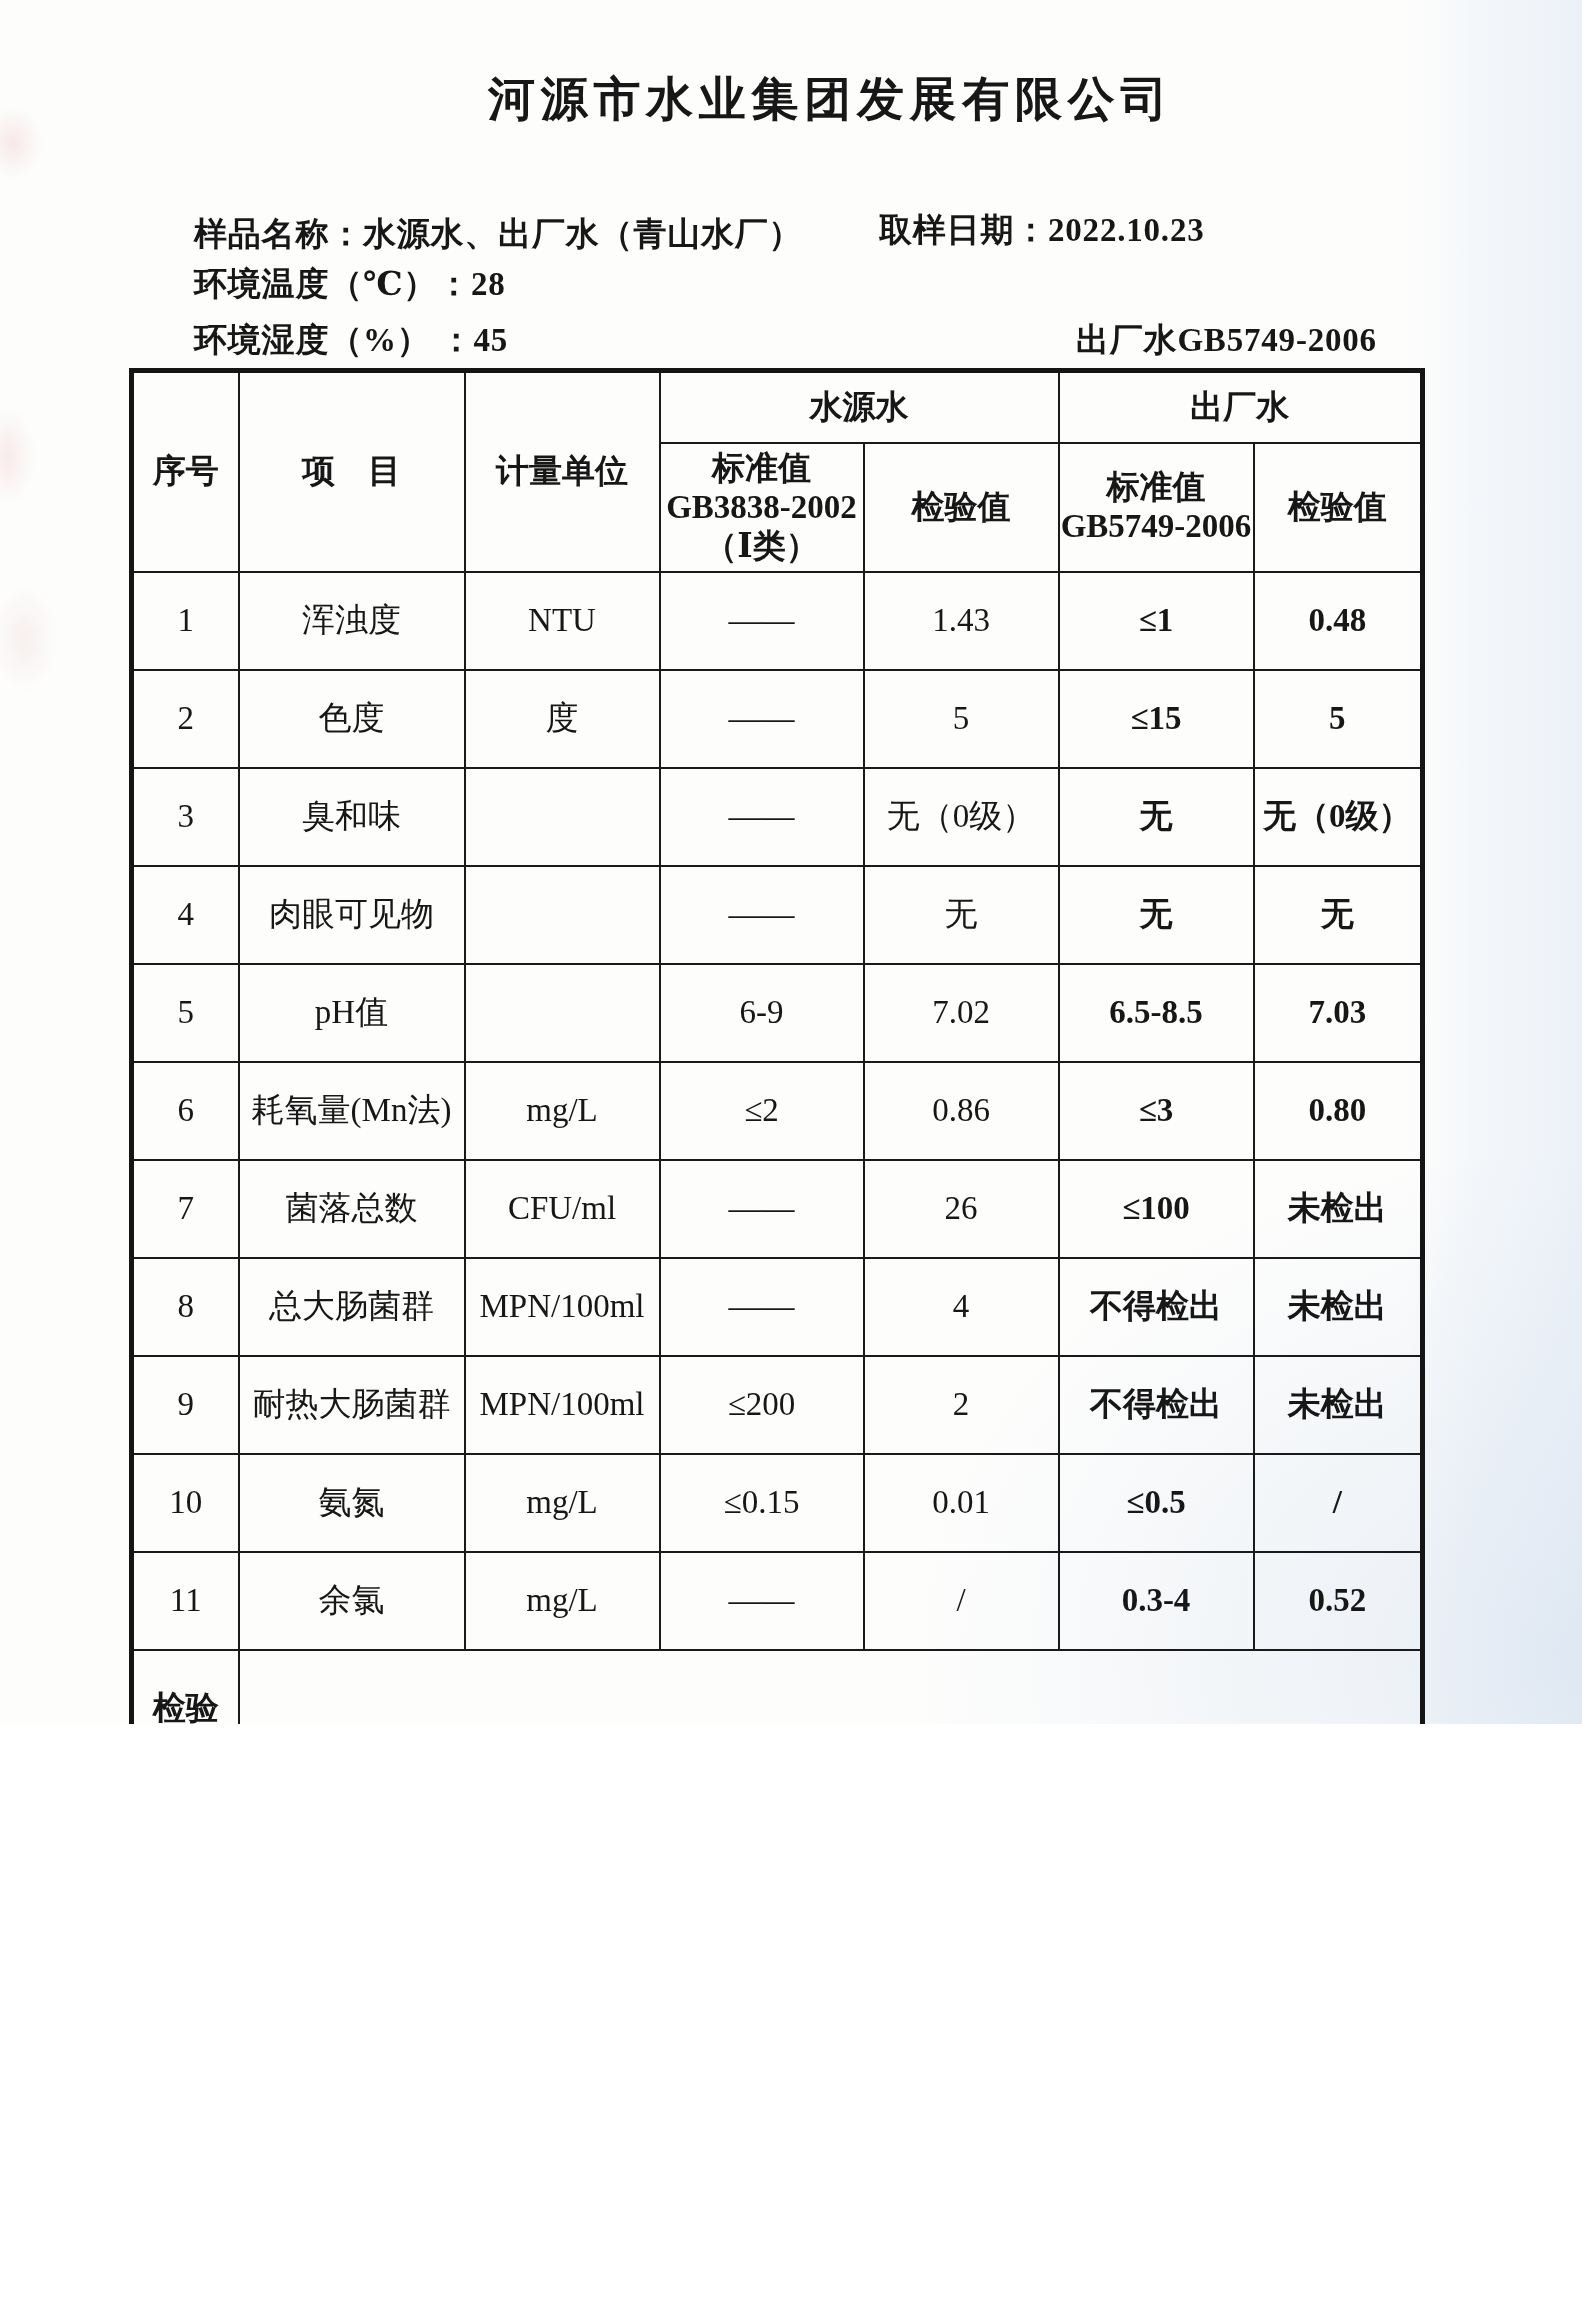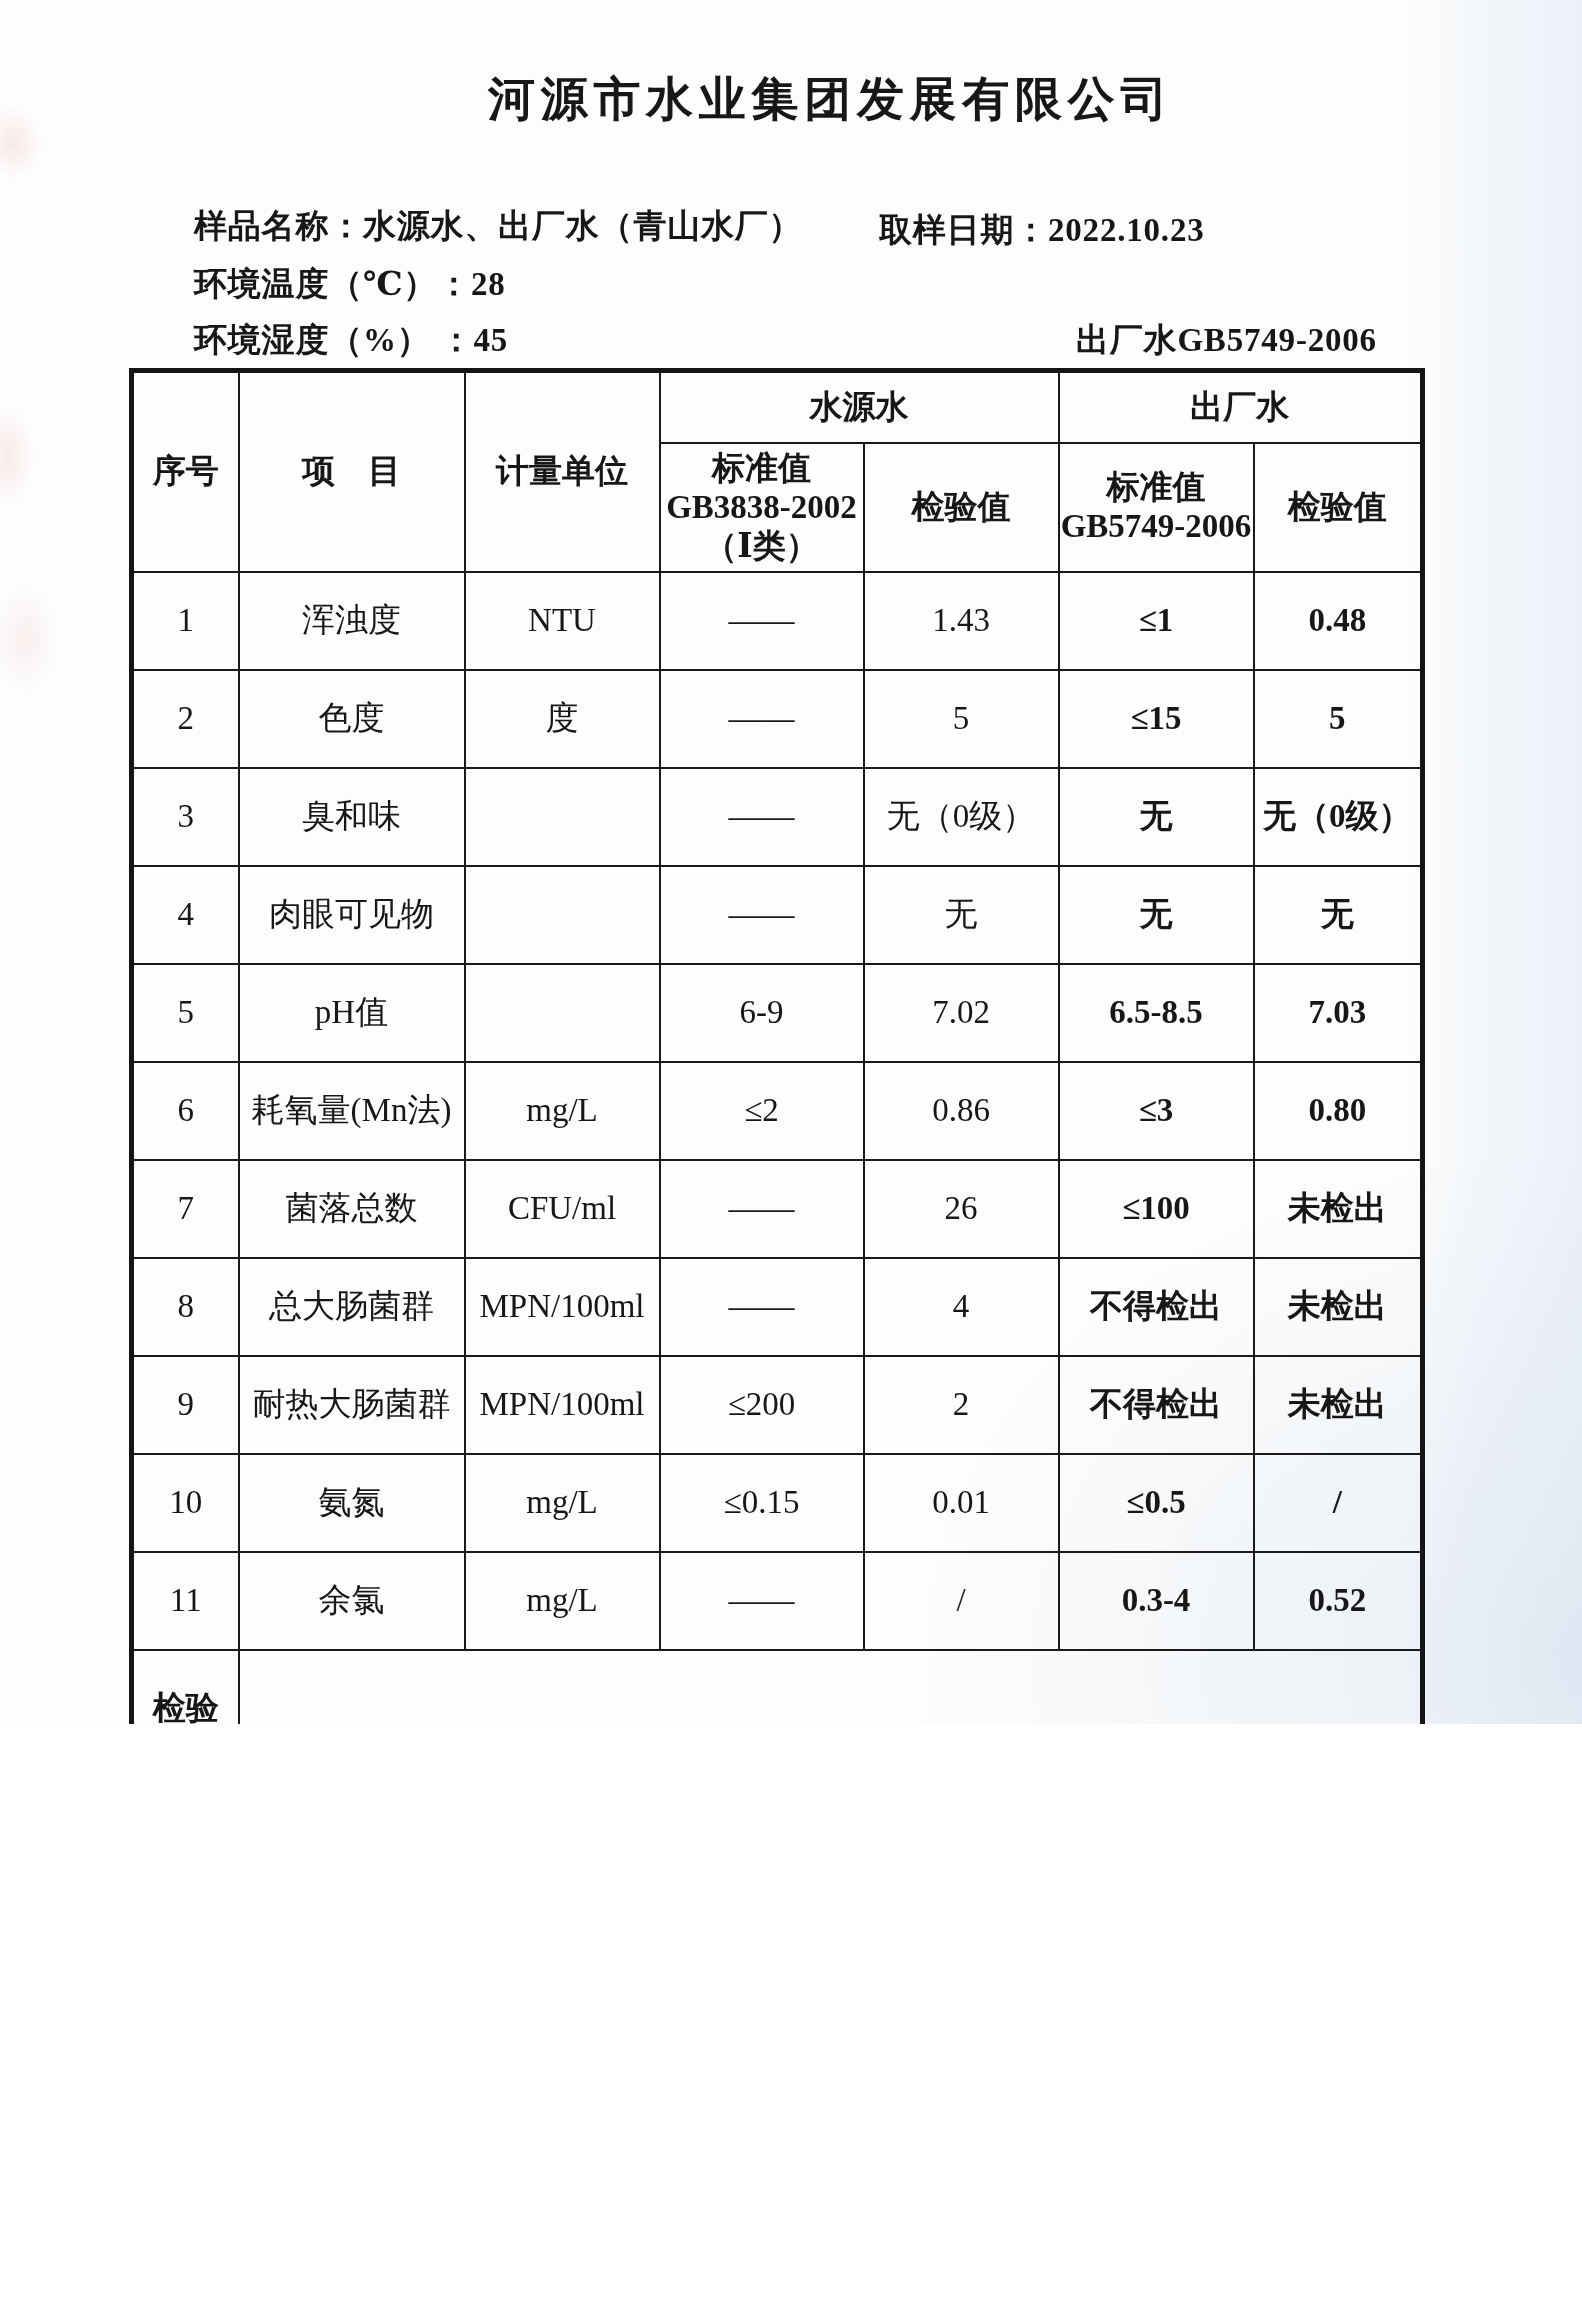--- a/index.html
+++ b/index.html
@@ -12,21 +12,21 @@
       radial-gradient(1058px 814px at 99% 96%, rgba(211,223,238,.5), rgba(211,223,238,0) 62%),
       linear-gradient(90deg,#fdfdfc 0px,#fdfdfc 1408px,#f4f7fa 1474px,#ecf1f8 1583px);
     font-family:"Liberation Serif","DejaVu Serif",serif;
   }
   .hdr{position:absolute;white-space:nowrap;}
   .company{left:488px;top:68px;font-size:47px;letter-spacing:5.7px;font-weight:700;
            font-family:"Liberation Sans","DejaVu Sans",sans-serif;}
   .formtitle{left:598px;top:143px;font-size:37px;letter-spacing:10.6px;font-weight:700;
            font-family:"Liberation Sans","DejaVu Sans",sans-serif;}
   .info{font-size:33px;font-weight:700;letter-spacing:0.8px;}
-  .l1a{left:194px;top:204px;} .l1b{left:879px;top:208px;}
+  .l1a{left:194px;top:212px;} .l1b{left:879px;top:208px;}
   .l2a{left:194px;top:262px;} .l2b{left:889px;top:262px;}
   .l3a{left:194px;top:318px;} .l3b{left:1076px;top:318px;}
 
   table.main{
     position:absolute;left:129px;top:368px;width:1290px;
     border-collapse:collapse;table-layout:fixed;
     border:5.7px solid #151515;
   }
   table.main td,table.main th{
     border:2.4px solid #1a1a1a;

